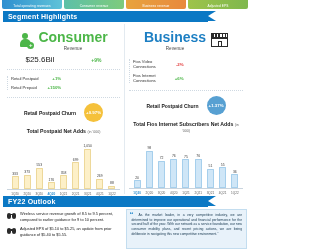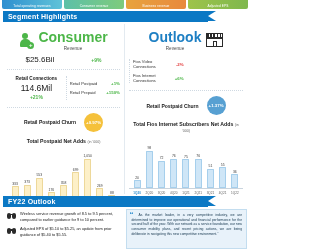--- a/index.html
+++ b/index.html
@@ -254,25 +254,20 @@
           <div class="seg-sub">Revenue</div>
         </div>
       </div>
 
       <div class="rev-row">
         <span class="rev-val">$25.6Bil</span>
         <span class="delta up">+9%</span>
       </div>
 
       <div class="conn-row">
-        <div class="conn-main">
-          <div class="conn-label">Retail Connections</div>
-          <div class="conn-value">114.6Mil</div>
-          <div class="conn-delta up t-green">+21%</div>
-        </div>
         <div class="conn-side">
           <div class="side-item">
             <span class="side-label">Retail Postpaid</span>
             <span class="side-delta t-green">+1%</span>
           </div>
           <div class="side-item">
             <span class="side-label">Retail Prepaid</span>
             <span class="side-delta t-green">+150%</span>
           </div>
         </div>
@@ -336,21 +331,21 @@
             <div class="xtick">3Q21</div>
             <div class="xtick">4Q21</div>
             <div class="xtick">1Q22</div>
           </div>
       </div>
     </div>
 
     <div class="seg-col">
       <div class="seg-head">
         <div class="seg-title-wrap">
-          <div class="seg-title t-blue">Outlook</div>
+          <div class="seg-title t-blue">Business</div>
           <div class="seg-sub">Revenue</div>
         </div>
         <div class="icon-store">
           <div class="awning"></div>
             <div class="front"></div>
             <div class="door"></div>
         </div>
       </div>
 
 

